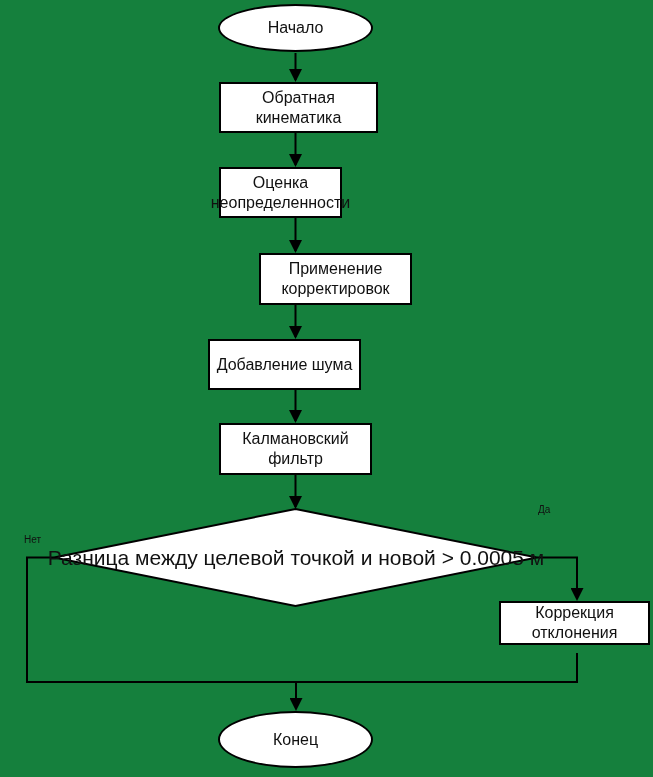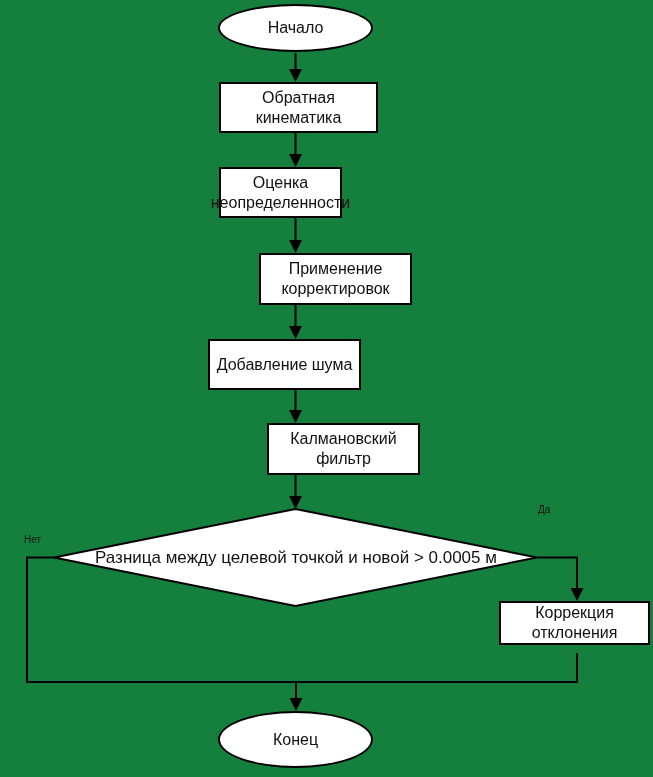--- a/index.html
+++ b/index.html
@@ -42,21 +42,21 @@
   .diamond-text {
     position: absolute;
     left: 76px;
     top: 544px;
     width: 440px;
     height: 28px;
     display: flex;
     align-items: center;
     justify-content: center;
     text-align: center;
-    font-size: 17px;
+    font-size: 21px;
     white-space: nowrap;
   }
   .branch-label {
     position: absolute;
     font-size: 10px;
   }
   .branch-label.no {
     left: 24px;
     top: 534px;
   }
@@ -96,21 +96,21 @@
   <div class="node ellipse" style="left:218px; top:4px; width:155px; height:48px;">Начало</div>
 
   <div class="node" style="left:219px; top:82px; width:159px; height:51px;">Обратная кинематика</div>
 
   <div class="node" style="left:219px; top:167px; width:123px; height:51px;">Оценка неопределенности</div>
 
   <div class="node" style="left:219px; top:253px; width:153px; height:52px;margin-left:40px;">Применение корректировок</div>
 
   <div class="node" style="left:208px; top:339px; width:153px; height:51px;">Добавление шума</div>
 
-  <div class="node" style="left:219px; top:423px; width:153px; height:52px;margin-left:48px;">Калмановский фильтр</div>
+  <div class="node" style="left:219px; top:423px; width:153px; height:52px;">Калмановский фильтр</div>
 
   <div class="diamond-text">Разница между целевой точкой и новой &gt; 0.0005 м</div>
 
   <div class="branch-label no">Нет</div>
 
   <div class="branch-label yes">Да</div>
 
   <div class="node" style="left:499px; top:601px; width:151px; height:44px;">Коррекция отклонения</div>
 
   <div class="node ellipse" style="left:218px; top:711px; width:155px; height:57px;">Конец</div>

